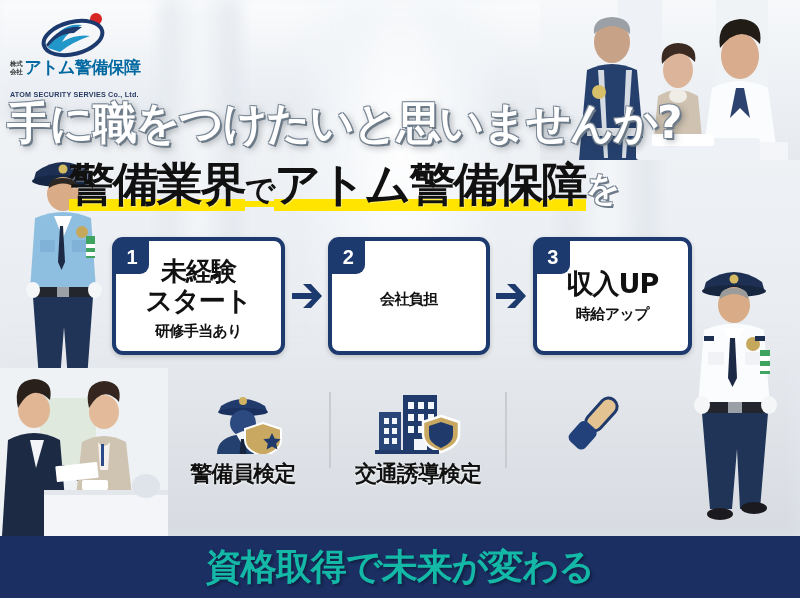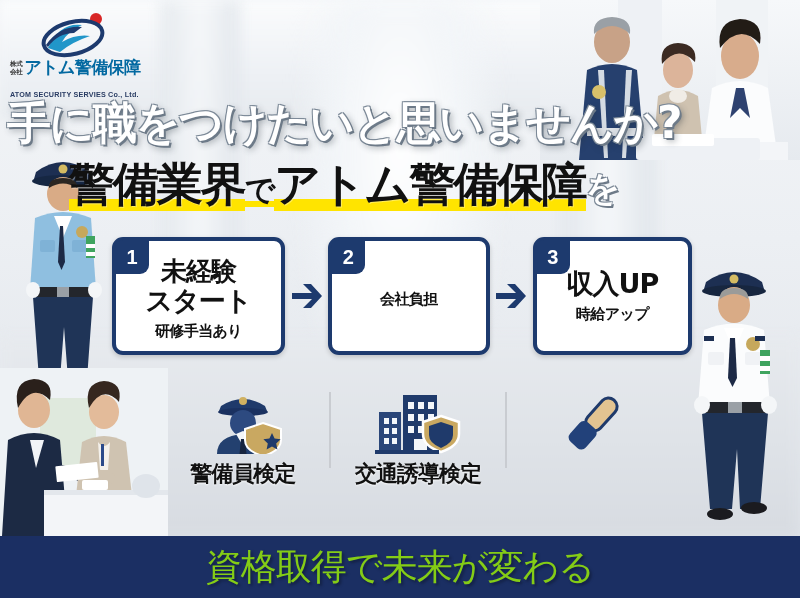--- a/index.html
+++ b/index.html
@@ -91,21 +91,21 @@
   .cert { flex:1; display:flex; flex-direction:column; align-items:center; }
   .cert-ico { height:62px; display:flex; align-items:flex-end; justify-content:center; }
   .cert-label { margin-top:5px; font-size:22px; font-weight:700; color:#111; letter-spacing:-1px;
     font-family:"DejaVu Sans","Liberation Sans",sans-serif;
     text-shadow:0 1px 2px rgba(255,255,255,.8); }
   .divider { width:2px; height:76px; background:#c9ccd1; margin:0 2px 30px 2px; }
 
   
   .banner { position:absolute; left:0; bottom:0; width:800px; height:62px;
     background:#1b2f63; display:flex; align-items:center; justify-content:center; }
-  .banner-text { font-size:36px; font-weight:400; color:#84cc16; letter-spacing:-1px;
+  .banner-text { font-size:36px; font-weight:700; color:#14b8a6; letter-spacing:-1px;
     font-family:"DejaVu Sans","Liberation Sans",sans-serif;
     text-shadow:2px 2px 3px rgba(0,0,0,.35); }
 </style>
 </head>
 <body>
 
 <div class="canvas">
 
   <div class="bg">
     <div class="bg-ceiling"></div>

